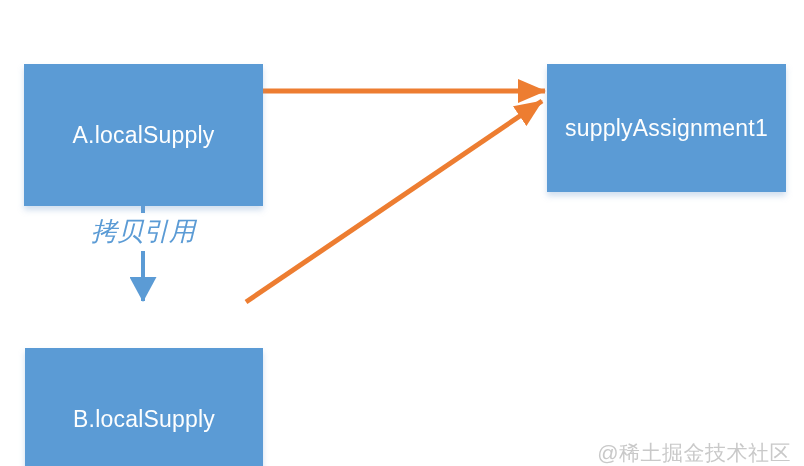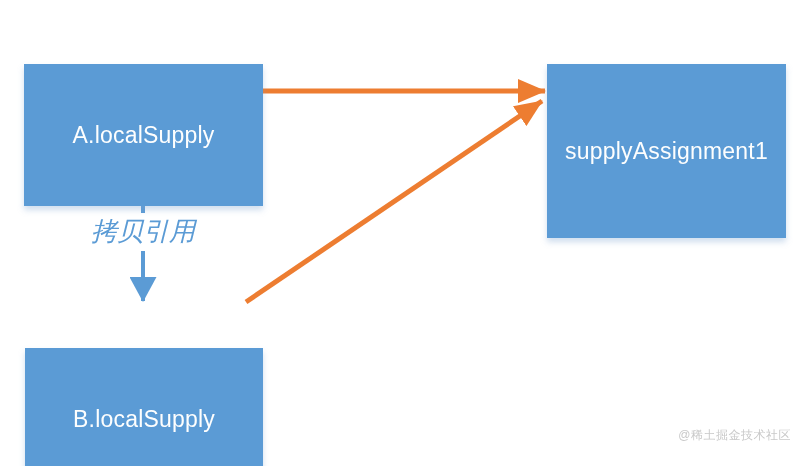--- a/index.html
+++ b/index.html
@@ -39,38 +39,38 @@
     color: var(--node_text);
     display: flex;
     align-items: center;
     justify-content: center;
     font-size: 23px;
     letter-spacing: 0.2px;
     box-shadow: 0 4px 6px rgba(120, 160, 205, 0.35);
     margin-top: 44px;
   }
   .node-a          { left: 24px;  top: 20px;  width: 239px; height: 142px; }
-  .node-assignment { left: 547px; top: 20px;  width: 239px; height: 174px; }
+  .node-assignment { left: 547px; top: 20px;  width: 239px; height: 128px; }
   .node-b          { left: 25px;  top: 304px; width: 238px; height: 142px; }
   .edge-label {
     position: absolute;
     left: 68px;
     top: 216px;
     width: 150px;
     text-align: center;
     font-size: 26px;
     color: var(--edge_blue);
     line-height: 30px;
     font-style: italic;
   }
   .watermark {
     position: absolute;
     right: 13px;
-    top: 427px;
-    font-size: 12px;
+    top: 439px;
+    font-size: 21px;
     color: var(--watermark_gray);
     letter-spacing: 0.5px;
   }
 </style>
 </head>
 <body>
 
 <div class="canvas">
 
   <svg class="edges-layer" width="804" height="466" viewBox="0 0 804 466" xmlns="http://www.w3.org/2000/svg">

